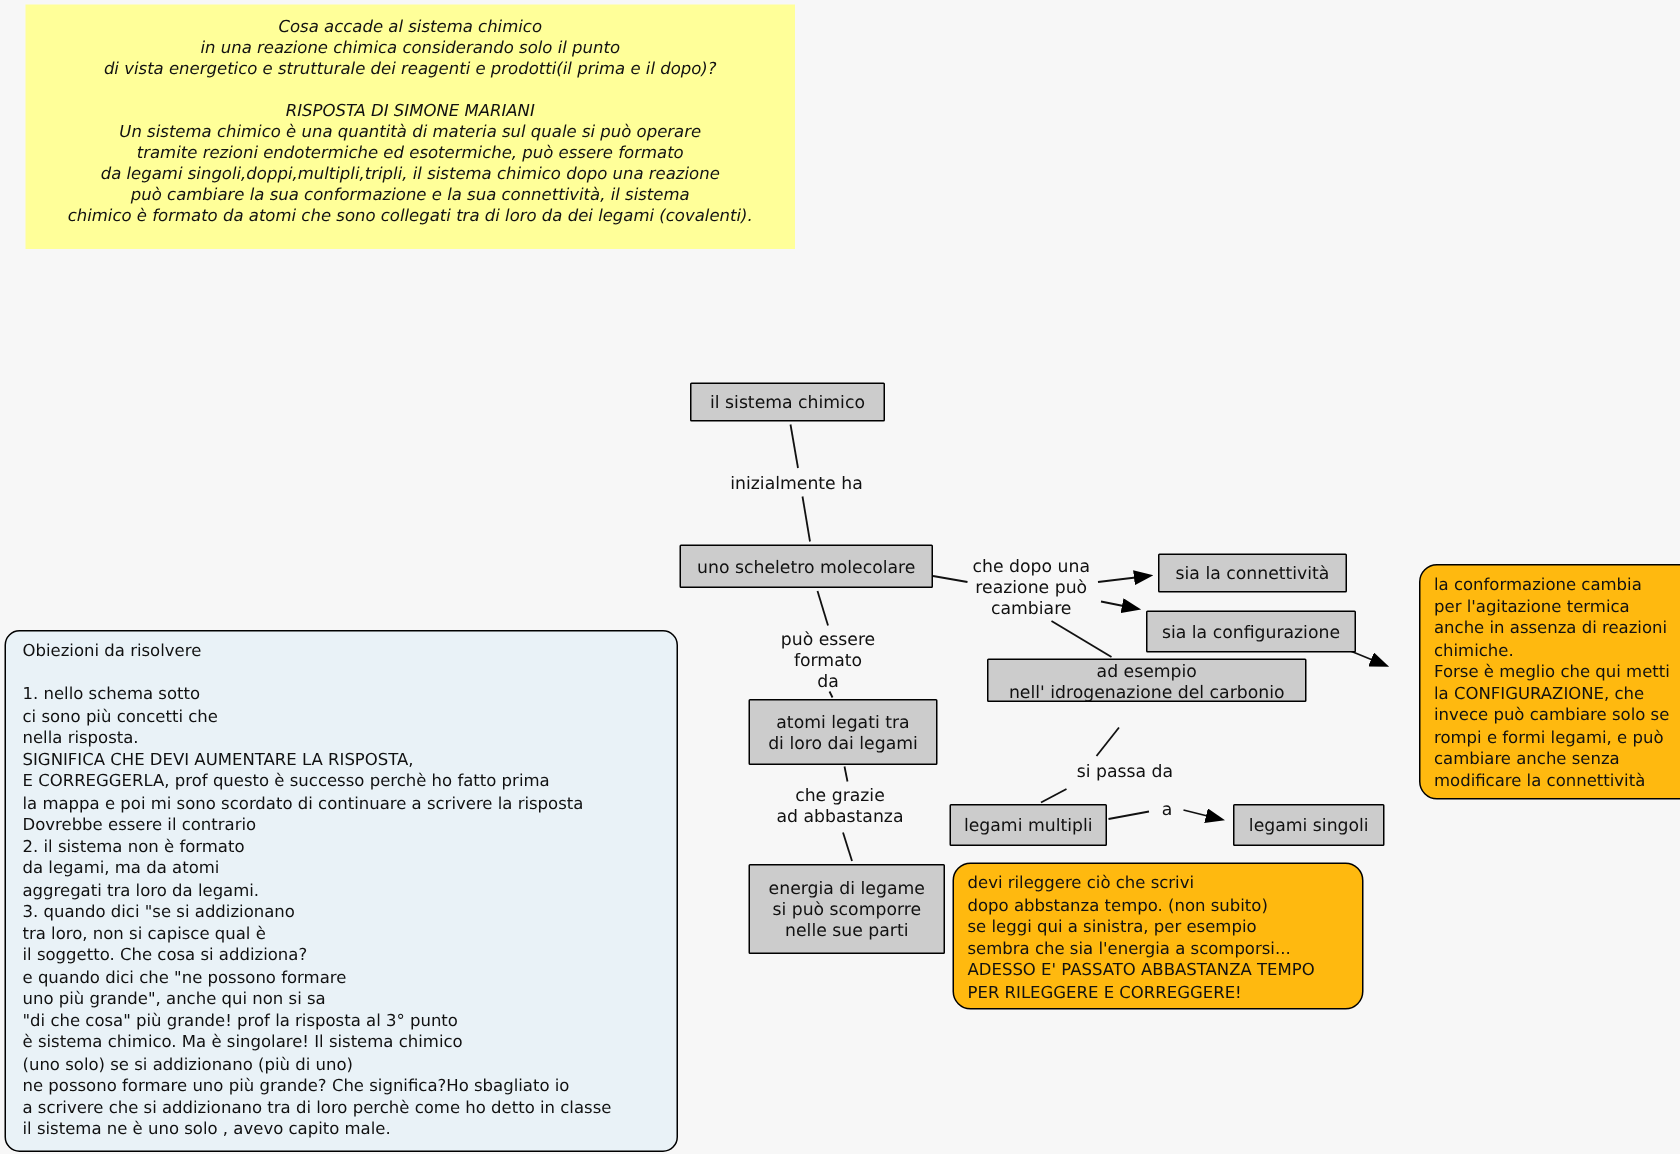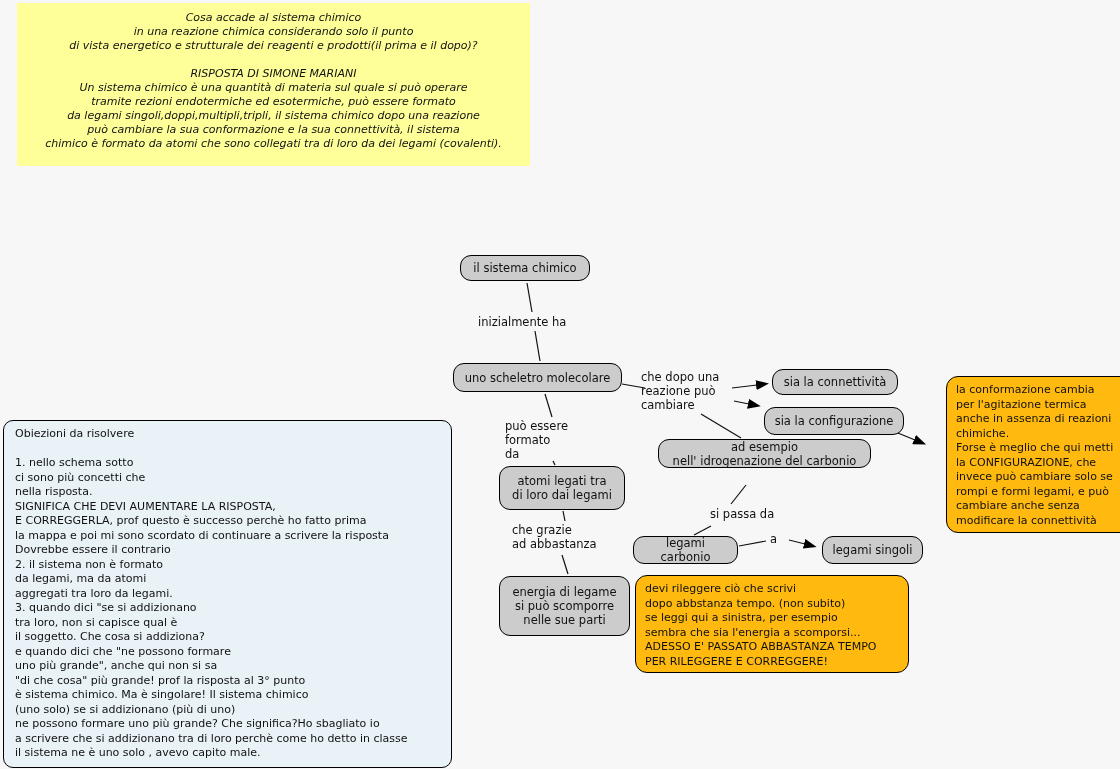--- a/index.html
+++ b/index.html
@@ -21,27 +21,27 @@
   .note-orange{
     background:#FFB90F;border:1.5px solid #000;border-radius:12px;
     padding:6px 9px;
   }
   .note-objections{
     background:#E9F2F7;border:1px solid #000000;border-radius:10px;
     padding:6px 11px;
   }
   .node{
     position:absolute;box-sizing:border-box;
-    background:#CCCCCC;border:1.3px solid #000;border-radius:11px;
+    background:#CCCCCC;border:1.3px solid #000;border-radius:1px;
     display:flex;align-items:center;justify-content:center;
     text-align:center;white-space:pre-line;
     font-size:11.5px;line-height:14px;padding:2px 6px;
   }
   .link-label{
-    position:absolute;text-align:left;white-space:pre-line;
+    position:absolute;text-align:center;white-space:pre-line;
     font-size:11.5px;line-height:14px;
   }
 </style>
 </head>
 <body>
 
 <div class="canvas">
 
   <svg class="links-layer" width="1120" height="769" viewBox="0 0 1120 769" xmlns="http://www.w3.org/2000/svg">
     <defs>
@@ -131,21 +131,21 @@
   <div class="node" style="left:658px; top:439px; width:213px; height:29px;">ad esempio
 nell' idrogenazione del carbonio</div>
 
   <div class="node" style="left:499px; top:466px; width:126px; height:44px;">atomi legati tra
 di loro dai legami</div>
 
   <div class="node" style="left:499px; top:576px; width:131px; height:60px;">energia di legame
 si può scomporre
 nelle sue parti</div>
 
-  <div class="node" style="left:633px; top:536px; width:105px; height:28px;">legami carbonio</div>
+  <div class="node" style="left:633px; top:536px; width:105px; height:28px;">legami multipli</div>
 
   <div class="node" style="left:822px; top:536px; width:101px; height:28px;">legami singoli</div>
 
   <div class="link-label" style="left:478px; top:315px; width:106px;">inizialmente ha</div>
 
   <div class="link-label" style="left:641px; top:370px; width:93px;">che dopo una
 reazione può
 cambiare</div>
 
   <div class="link-label" style="left:505px; top:419px; width:94px;">può essere

